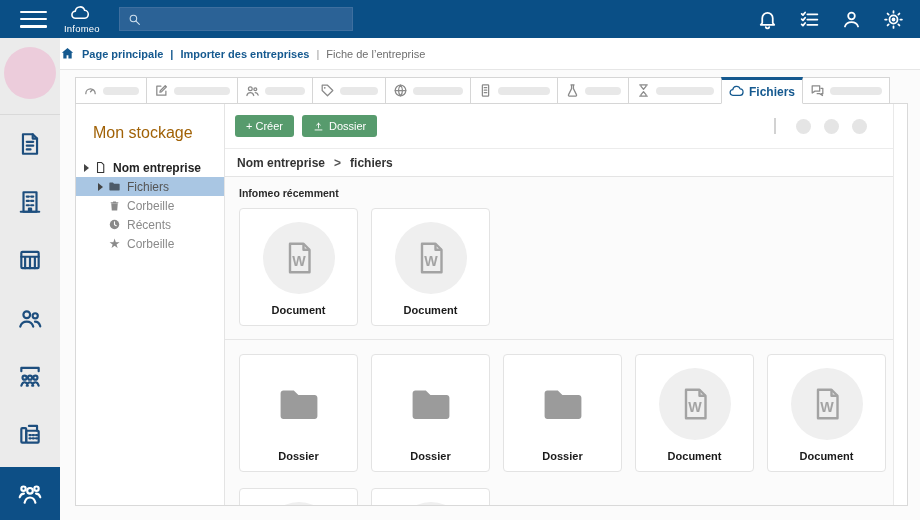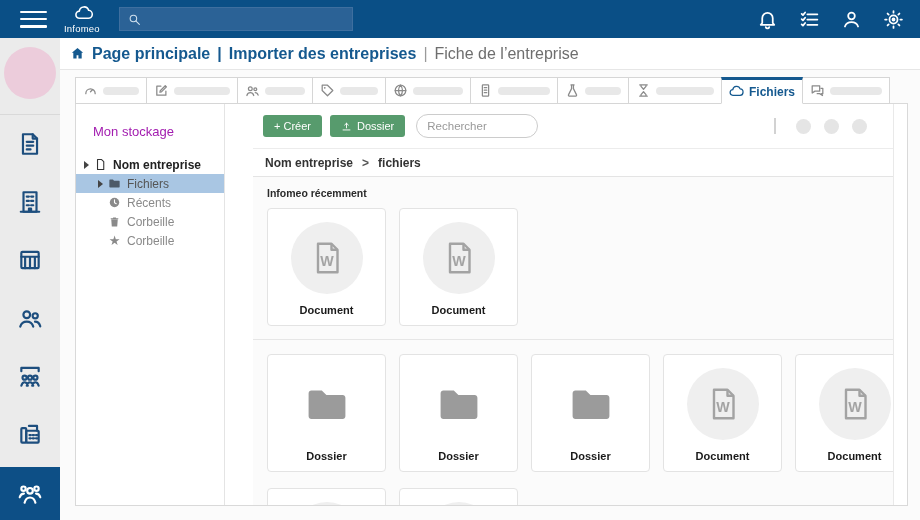--- a/index.html
+++ b/index.html
@@ -13,39 +13,39 @@
   .icn svg{width:100%;height:100%;display:block;}
 
   
   .topbar{
     position:absolute;left:0;top:0;width:920px;height:38px;
     background:var(--topbar-bg,#0a4f86);
     display:flex;align-items:center;color:#fff;
   }
   .hamburger{width:27px;height:17px;margin-left:20px;display:flex;flex-direction:column;justify-content:space-between;cursor:pointer;}
   .hamburger span{display:block;height:2.6px;background:#fff;border-radius:1px;}
-  .logo{margin-left:17px;display:flex;flex-direction:column;align-items:flex-end;line-height:1;}
+  .logo{margin-left:17px;display:flex;flex-direction:column;align-items:flex-start;line-height:1;}
   .logo .icn{width:32px;height:19px;color:#fff;}
   .logo-text{font-size:9.5px;margin-top:1px;letter-spacing:.2px;}
   .topbar-search{
     margin-left:19px;width:234px;height:24px;
     background:var(--topbar-search-bg,#2b6296);border:1px solid #3e6f9f;
     display:flex;align-items:center;padding:0 8px;box-sizing:border-box;
   }
   .topbar-search .icn{width:13px;height:13px;color:#cfe0ee;flex:none;}
   .topbar-search input{flex:1;min-width:0;background:transparent;border:0;outline:none;color:#fff;font-size:12px;margin-left:6px;font-family:inherit;}
   .topbar-actions{margin-left:auto;margin-right:16px;display:flex;align-items:center;gap:21px;}
   .tb-act{width:21px;height:21px;color:#fff;cursor:pointer;display:inline-flex;}
   .tb-act svg{width:100%;height:100%;}
 
   
   .breadcrumb-bar{
     position:absolute;left:60px;top:38px;width:860px;height:32px;background:#fff;
     border-bottom:1px solid #e6e6e6;display:flex;align-items:center;
-    font-size:16px;box-sizing:border-box;padding-left:10px;gap:7px;
+    font-size:11px;box-sizing:border-box;gap:7px;
   }
   .breadcrumb-bar .icn{width:15px;height:15px;color:var(--accent,#1a5d97);}
   .bc-link{color:var(--accent,#1a5d97);font-weight:bold;cursor:pointer;}
   .bc-sep-blue{color:var(--accent,#1a5d97);font-weight:bold;}
   .bc-sep{color:#9a9a9a;}
   .bc-current{color:#6e6e6e;}
 
   
   .sidebar{position:absolute;left:0;top:38px;width:60px;height:482px;background:#ebebeb;}
   .avatar{width:52px;height:52px;border-radius:50%;background:var(--avatar-pink,#ecccdb);margin:9px auto 0;}
@@ -77,36 +77,36 @@
   .tab.active .icn{color:var(--accent,#0d5c94);}
   .tab-label{font-size:12px;font-weight:bold;}
 
   .panel{
     position:absolute;left:15px;top:33px;width:833px;height:403px;box-sizing:border-box;
     background:#fff;border:1px solid #d9d9d9;display:flex;overflow:hidden;z-index:1;
   }
 
   
   .tree-col{width:148px;flex:none;padding-top:16px;box-sizing:border-box;}
-  .storage-title{color:#a21caf;font-size:13px;margin:4px 0 16px 17px;}
+  .storage-title{color:#a16207;font-size:16px;margin:4px 0 16px 17px;}
   .tree{list-style:none;margin:0;padding:0;font-size:12px;}
   .tree-item{height:19px;display:flex;align-items:center;color:#8a8a8a;cursor:pointer;padding-left:8px;}
   .tree-item.lvl1{padding-left:22px;}
   .tree-item.root{color:#222;font-weight:600;}
   .tree-item.selected{background:var(--tree-selected,#a9c6e3);color:#555;}
   .caret{width:0;height:0;border-top:4px solid transparent;border-bottom:4px solid transparent;border-left:5px solid #444;margin-right:5px;flex:none;}
   .caret.hidden{visibility:hidden;}
   .tree-icn{width:13px;height:13px;margin-right:6px;flex:none;}
   .tree-item .star-glyph{font-size:13px;line-height:13px;width:13px;margin-right:6px;text-align:center;}
   .icn-page{color:#333;}
   .icn-folder-nav{color:#4d5a68;}
   .icn-gray{color:#8a8a8a;}
 
   
-  .files-col{flex:1;border-left:1px solid #e4e4e4;border-right:1px solid #e9e9e9;margin-right:13px;display:flex;flex-direction:column;min-width:0;padding-left:28px;}
+  .files-col{flex:1;border-left:1px solid #e4e4e4;border-right:1px solid #e9e9e9;margin-right:13px;display:flex;flex-direction:column;min-width:0;}
   .files-toolbar{height:44px;flex:none;display:flex;align-items:center;padding:0 10px;gap:8px;}
   .btn-green{
     background:var(--button-green,#579b6d);color:#fff;border:none;border-radius:3px;
     font-size:11px;font-family:inherit;padding:5px 11px;cursor:pointer;display:flex;align-items:center;gap:5px;
   }
   .btn-green .icn{width:11px;height:11px;color:#fff;}
   .files-search{
     height:22px;width:100px;border:1px solid #ccc;border-radius:12px;outline:none;
     font-size:11.5px;font-family:inherit;color:#555;padding:0 10px;margin-left:3px;background:#fff;
   }
@@ -390,56 +390,55 @@
             <span class="icn tree-icn icn-folder-nav">
               <svg viewBox="0 0 24 24" fill="currentColor">
                 <path d="M2.5 5.8c0-.6.5-1 1-1h5.6l2 2h9.4c.6 0 1 .5 1 1v10.4c0 .6-.5 1-1 1h-17c-.6 0-1-.5-1-1Z"></path>
               </svg>
             </span>
             <span class="tree-label">Fichiers</span>
           </li>
           <li class="tree-item lvl1">
             <span class="caret hidden"></span>
             <span class="icn tree-icn icn-gray">
+              <svg viewBox="0 0 24 24" fill="currentColor">
+                <path d="M6 8.5h12l-1 12.5H7ZM9.5 4.5h5l.6 1.5H19v2H5V6h3.9Z"></path>
+              </svg>
+            </span>
+            <span class="tree-label">Corbeille</span>
+          </li>
+          <li class="tree-item lvl1">
+            <span class="caret hidden"></span>
+            <span class="icn tree-icn icn-gray">
               <svg viewBox="0 0 24 24">
                 <circle cx="12" cy="12" r="8.7" fill="currentColor"></circle>
                 <path d="M12 6.8v5.5l3.2 2.1" fill="none" stroke="#fff" stroke-width="2" stroke-linecap="round"></path>
               </svg>
             </span>
             <span class="tree-label">Récents</span>
-          </li>
-          <li class="tree-item lvl1">
-            <span class="caret hidden"></span>
-            <span class="icn tree-icn icn-gray">
-              <svg viewBox="0 0 24 24" fill="currentColor">
-                <path d="M6 8.5h12l-1 12.5H7ZM9.5 4.5h5l.6 1.5H19v2H5V6h3.9Z"></path>
-              </svg>
-            </span>
-            <span class="tree-label">Corbeille</span>
           </li>
           <li class="tree-item lvl1">
             <span class="caret hidden"></span>
             <span class="star-glyph icn-gray">★</span>
             <span class="tree-label">Corbeille</span>
           </li>
         </ul>
     </div>
 
     <div class="files-col">
       <div class="files-toolbar">
         <button class="btn-green">+ Créer</button>
         <button class="btn-green">
           <span class="icn">
               <svg viewBox="0 0 24 24" fill="none" stroke="currentColor" stroke-width="2" stroke-linecap="round" stroke-linejoin="round">
                 <path d="M12 15V5M8 8.8 12 5l4 3.8M4.5 19.5h15"></path>
               </svg>
             </span>
           <span>Dossier</span>
         </button>
-        <input class="files-search" type="text" placeholder="Rechercher" style="">
         <div class="toolbar-right">
           <span class="toolbar-divider"></span>
         <span class="dot-btn"></span>
             <span class="dot-btn"></span>
             <span class="dot-btn"></span>
           </div>
       </div>
 
       <div class="files-breadcrumb">
         <span>Nom entreprise</span>

